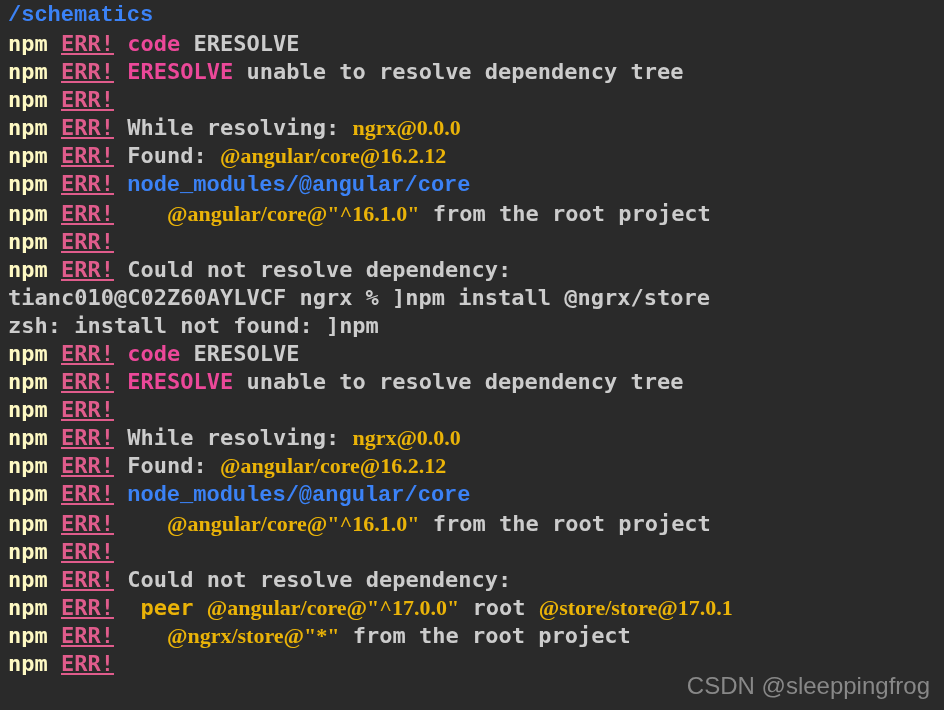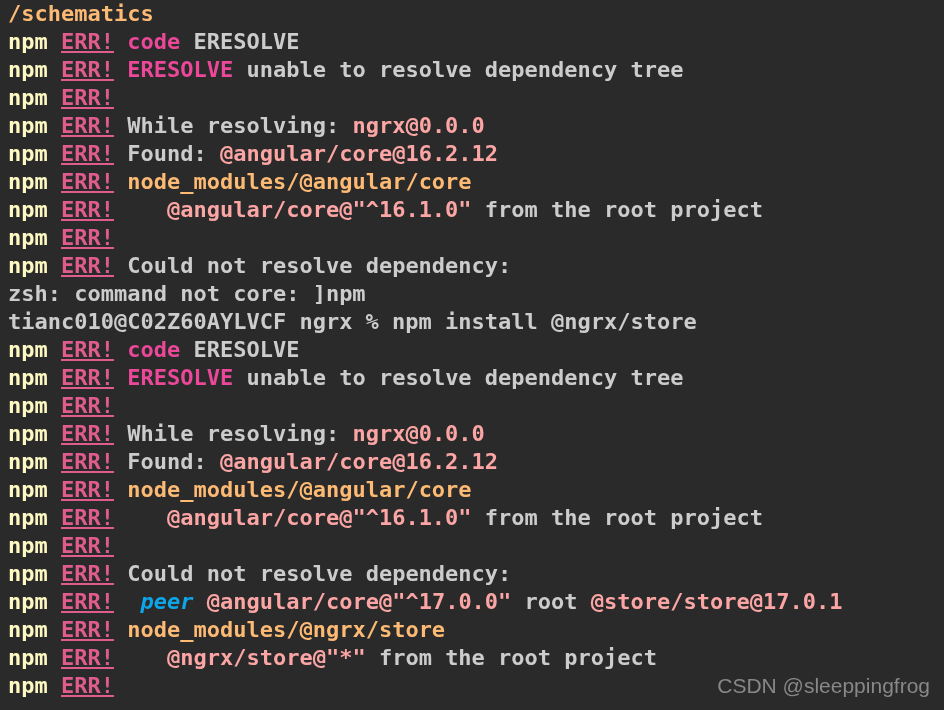--- a/index.html
+++ b/index.html
@@ -16,62 +16,61 @@
     position:relative;
   }
   .terminal{
     padding:0 8px;
     color:#cccccc;
   }
   .line{ white-space:pre; }
   .npm{ color:#fef9c3; }
   .err{ color:#e05c8c;text-decoration:underline; }
   .code{ color:#ec4899; }
-  .pkg{ color:#fca5a5; }
-  .dim{ color:#fdba74; }
-  .peer{ color:#0ea5e9;font-style:italic; }
+  .pkg{ color:#eab308;font-family:Liberation Serif, serif; }
+  .dim{ color:#3b82f6;font-family:Liberation Mono, monospace; }
+  .peer{ color:#eab308; }
   .txt{ color:#cccccc; }
   .watermark{
     position:absolute;
     right:14px;
     bottom:10px;
     color:#888888;
     font-family:Arial, sans-serif;
-    font-size:21px;
+    font-size:24px;
     font-weight:normal;
   }
 </style>
 </head>
 <body>
 
 <div class="terminal">
 
   <div class="line"><span class="dim">/schematics</span></div>
 
   <div class="line"><span class="npm">npm</span> <span class="err">ERR!</span> <span class="code">code</span> <span class="txt">ERESOLVE</span></div>
   <div class="line"><span class="npm">npm</span> <span class="err">ERR!</span> <span class="code">ERESOLVE</span><span class="txt"> unable to resolve dependency tree</span></div>
   <div class="line"><span class="npm">npm</span> <span class="err">ERR!</span></div>
   <div class="line"><span class="npm">npm</span> <span class="err">ERR!</span><span class="txt"> While resolving: </span><span class="pkg">ngrx@0.0.0</span></div>
   <div class="line"><span class="npm">npm</span> <span class="err">ERR!</span><span class="txt"> Found: </span><span class="pkg">@angular/core@16.2.12</span></div>
   <div class="line"><span class="npm">npm</span> <span class="err">ERR!</span> <span class="dim">node_modules/@angular/core</span></div>
   <div class="line"><span class="npm">npm</span> <span class="err">ERR!</span><span class="txt">    </span><span class="pkg">@angular/core@"^16.1.0"</span><span class="txt"> from the root project</span></div>
   <div class="line"><span class="npm">npm</span> <span class="err">ERR!</span></div>
   <div class="line"><span class="npm">npm</span> <span class="err">ERR!</span><span class="txt"> Could not resolve dependency:</span></div>
 
-  <div class="line"><span class="txt">zsh: command not core: ]npm</span></div>
-  <div class="line"><span class="txt">tianc010@C02Z60AYLVCF ngrx % npm install @ngrx/store</span></div>
+  <div class="line"><span class="txt">tianc010@C02Z60AYLVCF ngrx % ]npm install @ngrx/store</span></div>
+  <div class="line"><span class="txt">zsh: install not found: ]npm</span></div>
 
   <div class="line"><span class="npm">npm</span> <span class="err">ERR!</span> <span class="code">code</span> <span class="txt">ERESOLVE</span></div>
   <div class="line"><span class="npm">npm</span> <span class="err">ERR!</span> <span class="code">ERESOLVE</span><span class="txt"> unable to resolve dependency tree</span></div>
   <div class="line"><span class="npm">npm</span> <span class="err">ERR!</span></div>
   <div class="line"><span class="npm">npm</span> <span class="err">ERR!</span><span class="txt"> While resolving: </span><span class="pkg">ngrx@0.0.0</span></div>
   <div class="line"><span class="npm">npm</span> <span class="err">ERR!</span><span class="txt"> Found: </span><span class="pkg">@angular/core@16.2.12</span></div>
   <div class="line"><span class="npm">npm</span> <span class="err">ERR!</span> <span class="dim">node_modules/@angular/core</span></div>
   <div class="line"><span class="npm">npm</span> <span class="err">ERR!</span><span class="txt">    </span><span class="pkg">@angular/core@"^16.1.0"</span><span class="txt"> from the root project</span></div>
   <div class="line"><span class="npm">npm</span> <span class="err">ERR!</span></div>
   <div class="line"><span class="npm">npm</span> <span class="err">ERR!</span><span class="txt"> Could not resolve dependency:</span></div>
   <div class="line"><span class="npm">npm</span> <span class="err">ERR!</span><span class="txt">  </span><span class="peer">peer</span> <span class="pkg">@angular/core@"^17.0.0"</span><span class="txt"> root </span><span class="pkg">@store/store@17.0.1</span></div>
-  <div class="line"><span class="npm">npm</span> <span class="err">ERR!</span> <span class="dim">node_modules/@ngrx/store</span></div>
   <div class="line"><span class="npm">npm</span> <span class="err">ERR!</span><span class="txt">    </span><span class="pkg">@ngrx/store@"*"</span><span class="txt"> from the root project</span></div>
   <div class="line"><span class="npm">npm</span> <span class="err">ERR!</span></div>
 </div>
 
 <div class="watermark">CSDN @sleeppingfrog</div>
 
 </body></html>

